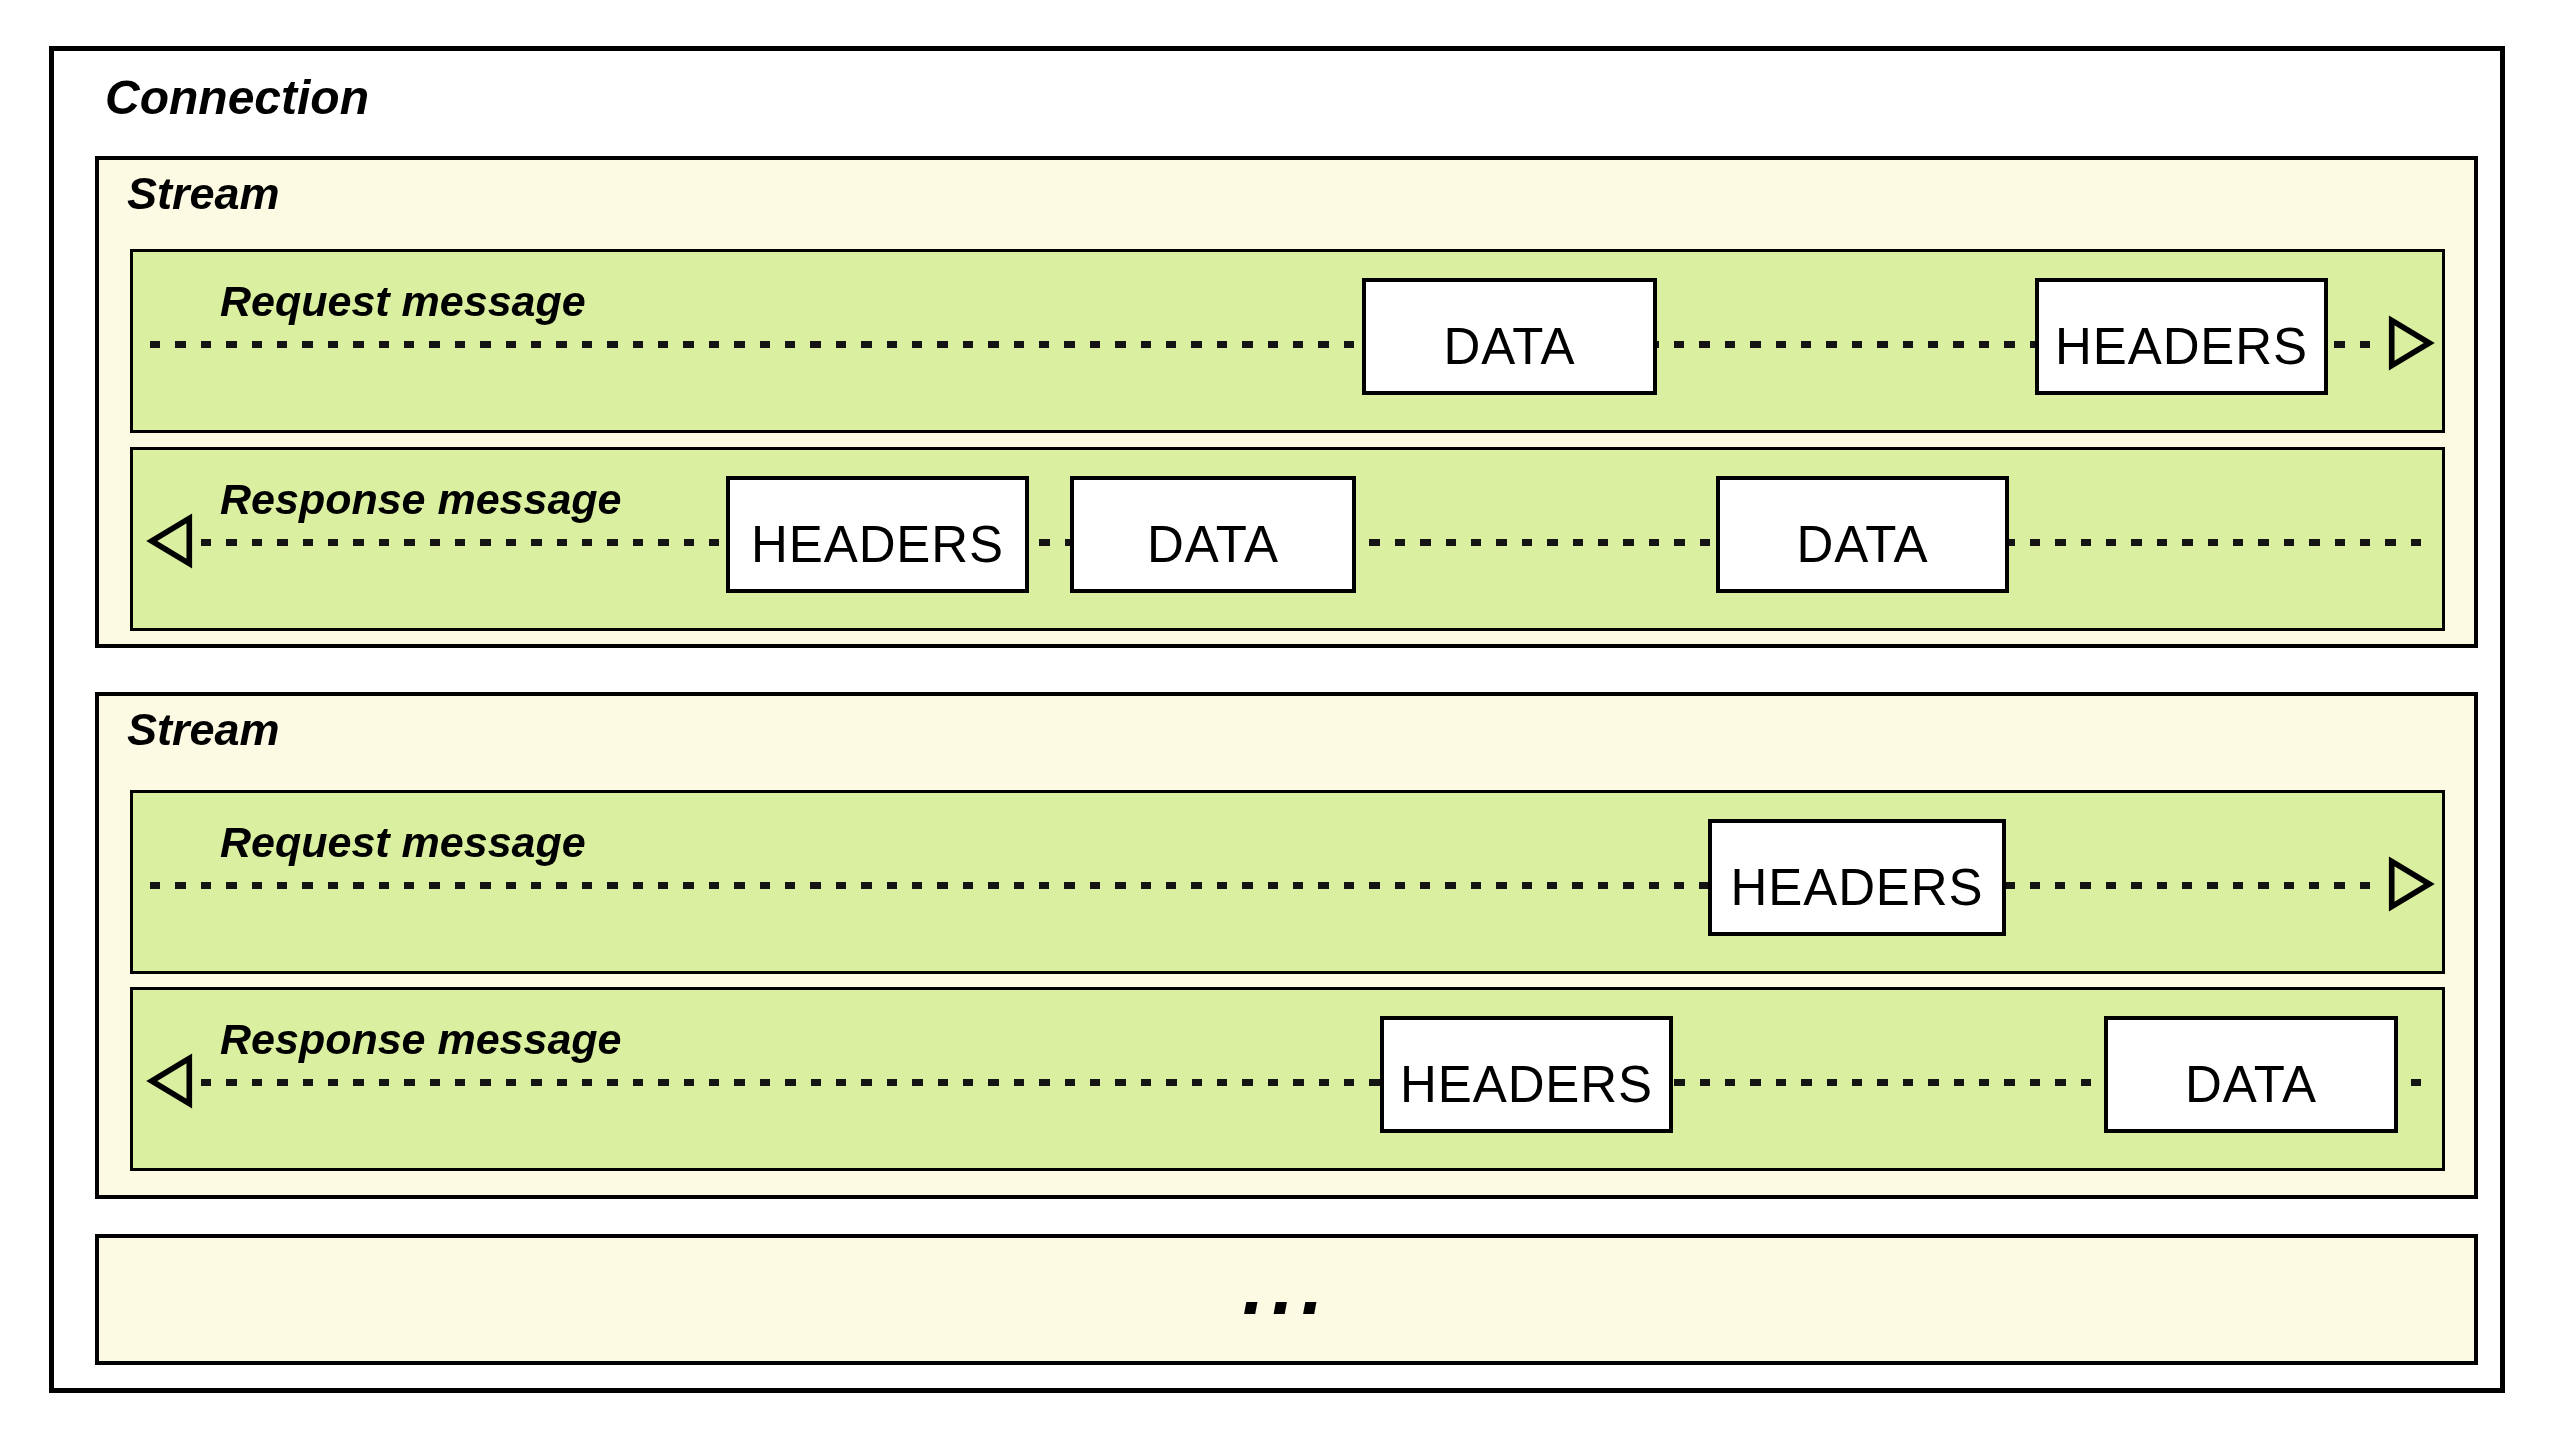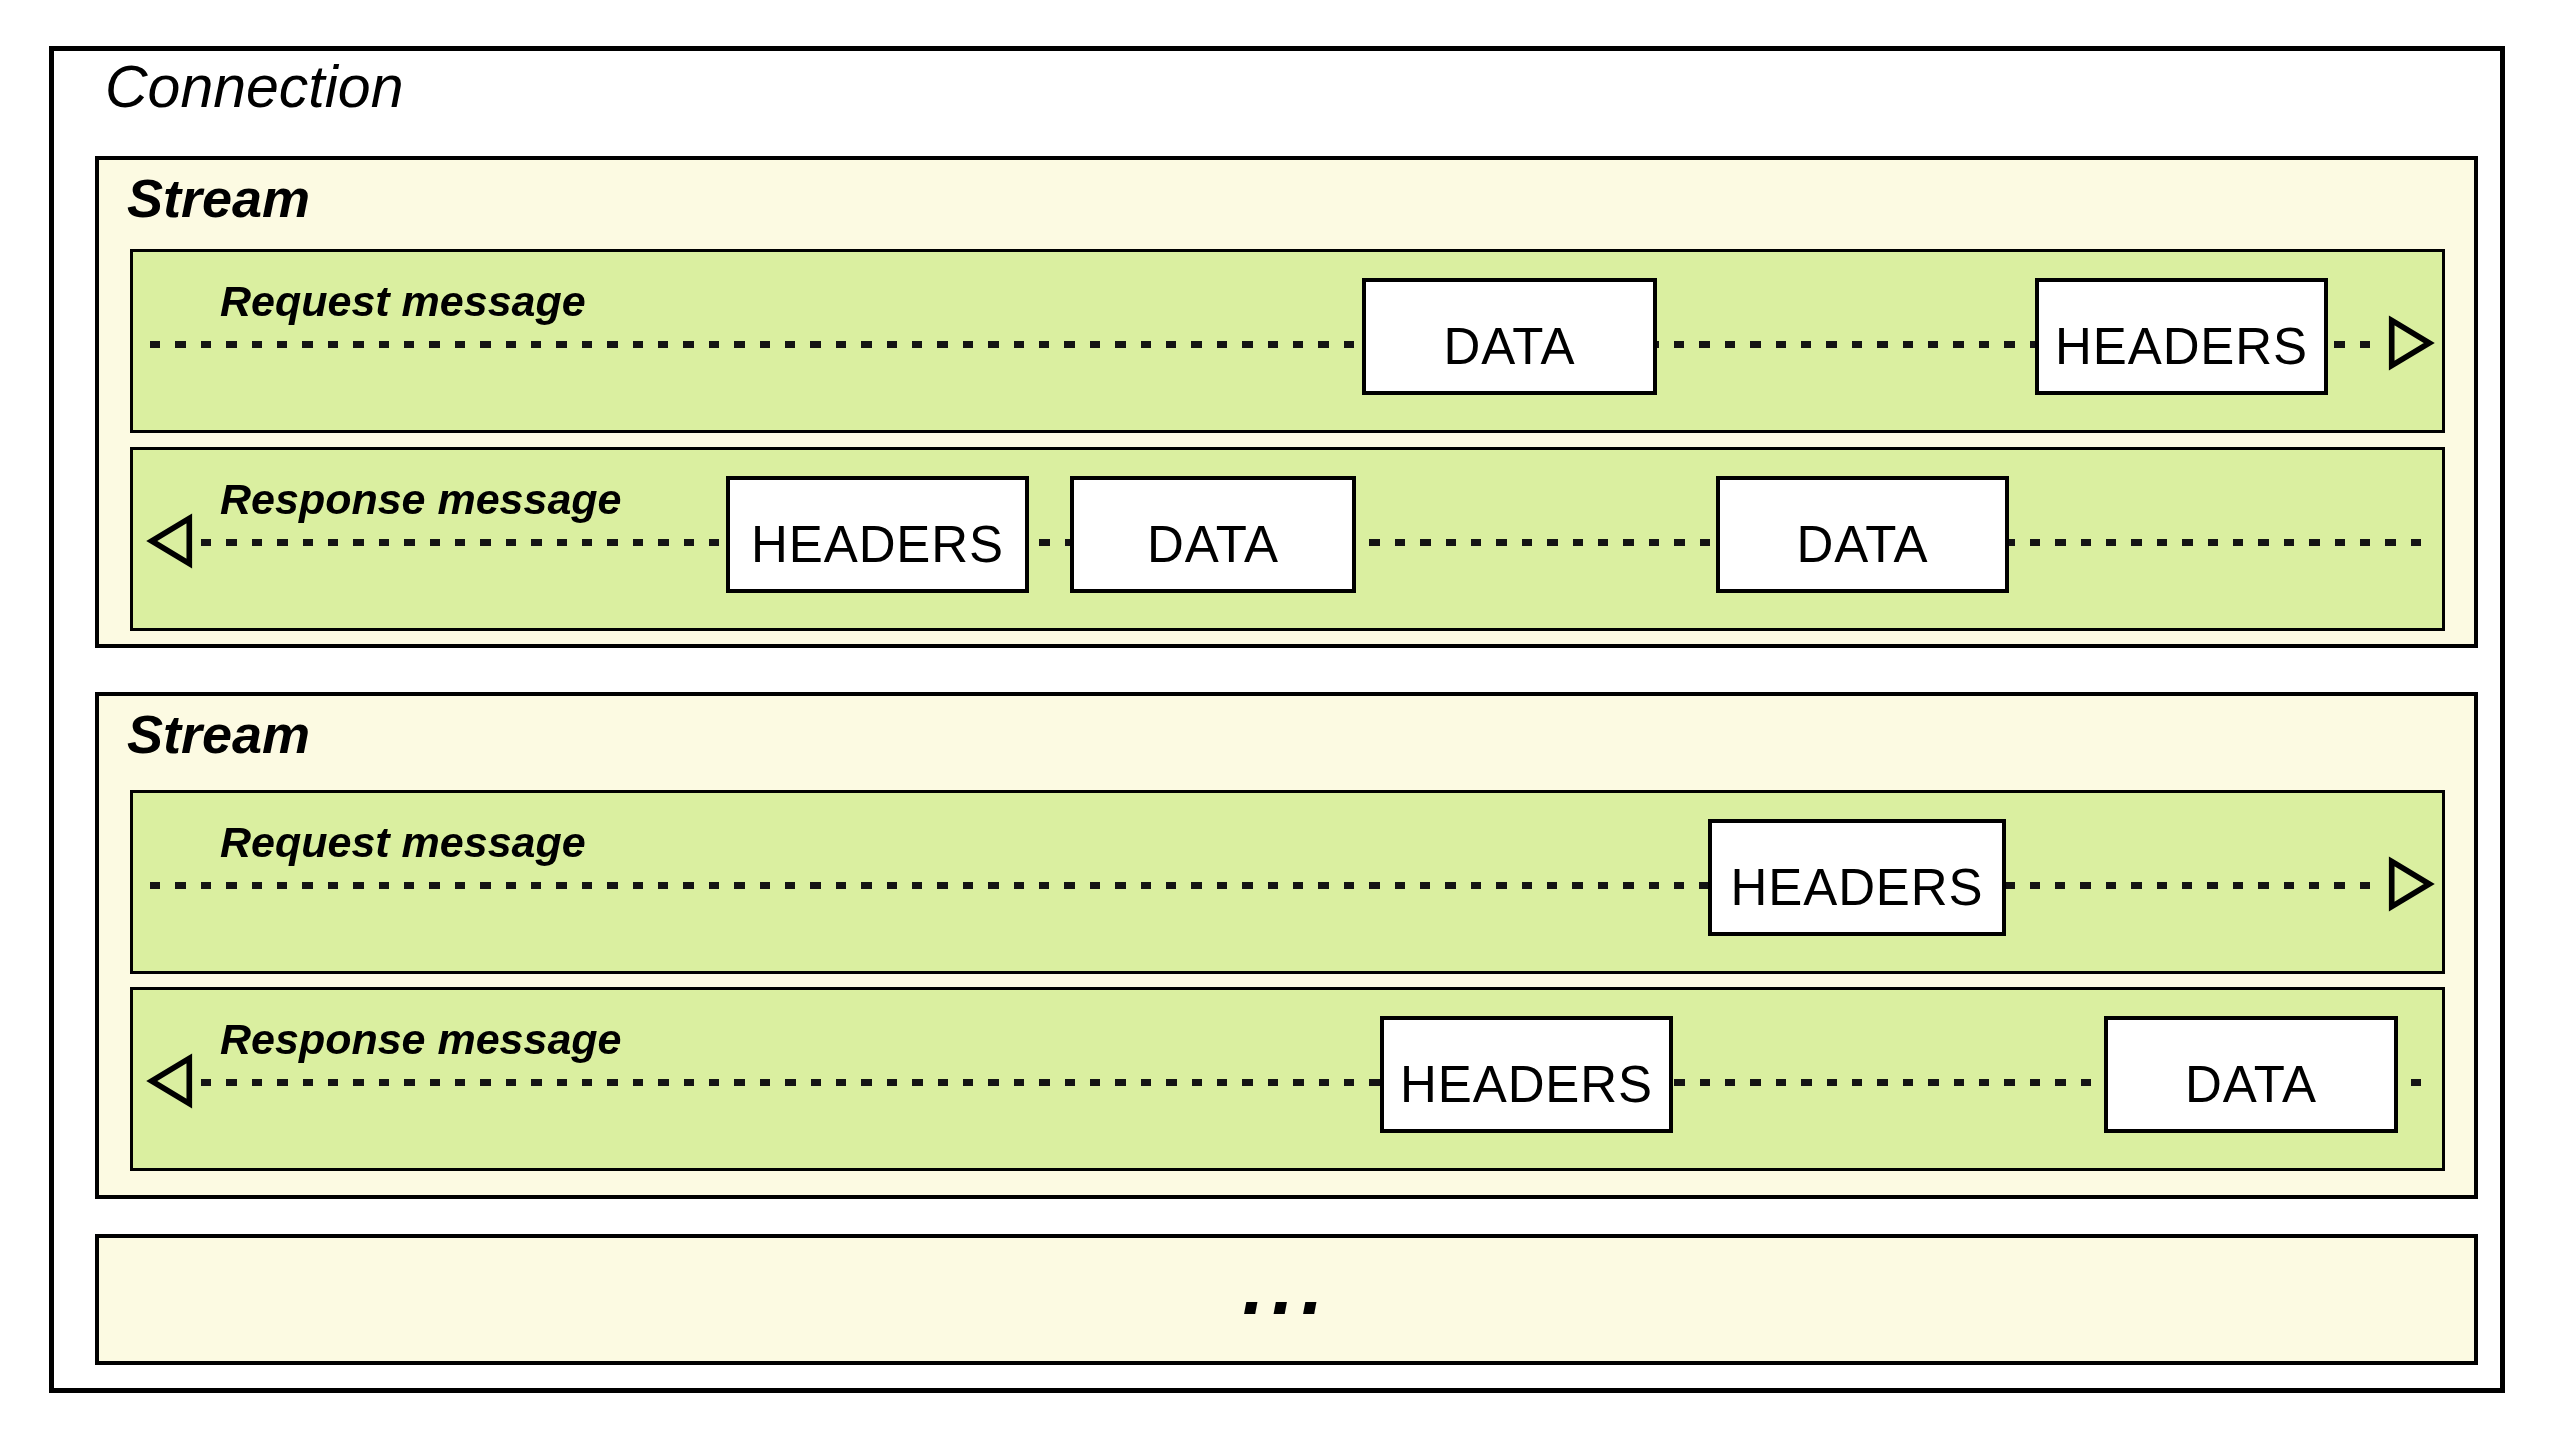--- a/index.html
+++ b/index.html
@@ -18,39 +18,39 @@
   .connection {
     position: absolute;
     left: 49px; top: 46px;
     width: 2456px; height: 1347px;
     border: 5.7px solid #000;
     background: #ffffff;
     box-sizing: border-box;
   }
   .conn-title {
     position: absolute;
-    left: 51px; top: 4px;
-    font-size: 59px;
-    font-weight: normal;
+    left: 51px; top: 21px;
+    font-size: 48px;
+    font-weight: bold;
     font-style: italic;
     color: #000;
     line-height: 1.1;
   }
   .stream {
     position: absolute;
     left: 41px;
     width: 2383px;
     border: 4.7px solid #000;
     background: #fcfae2;
     box-sizing: border-box;
   }
   .stream-title {
     position: absolute;
     left: 28px; top: 9.4px;
-    font-size: 54px;
+    font-size: 45px;
     font-weight: bold;
     font-style: italic;
     color: #000;
     line-height: 1.1;
   }
   .lane {
     position: absolute;
     left: 31px;
     width: 2315px;
     height: 184px;

